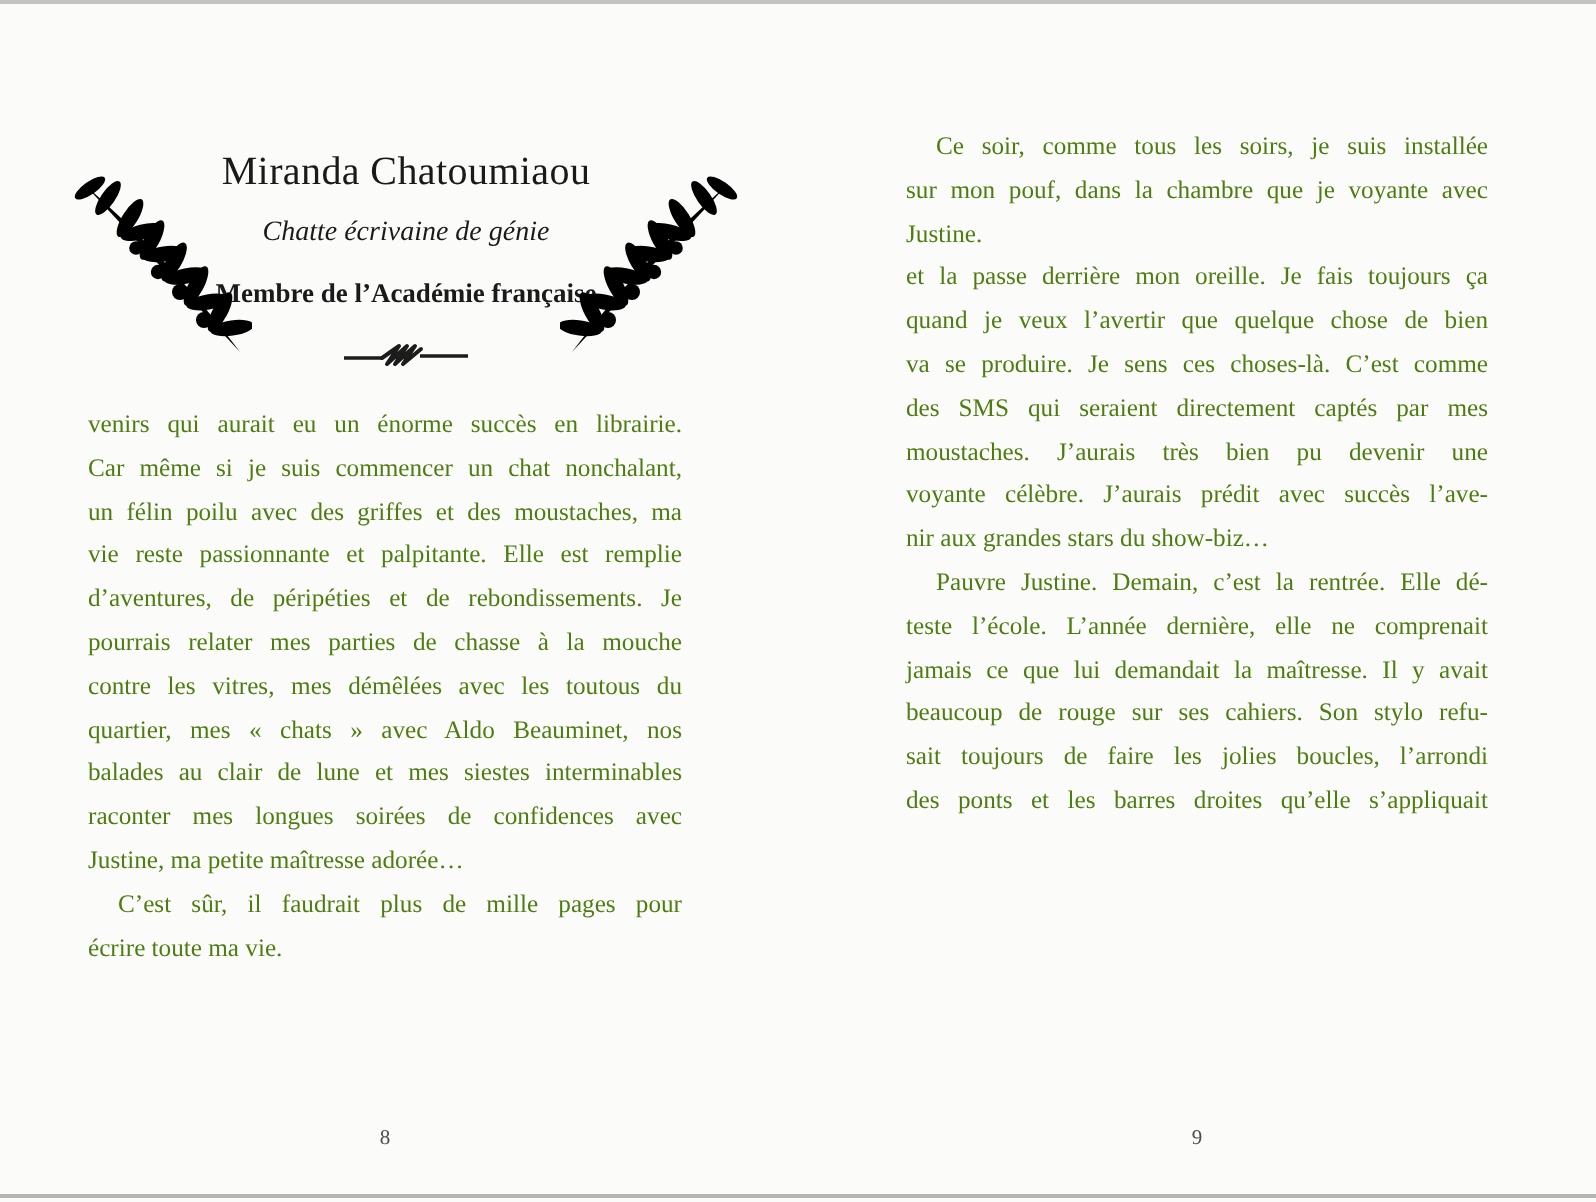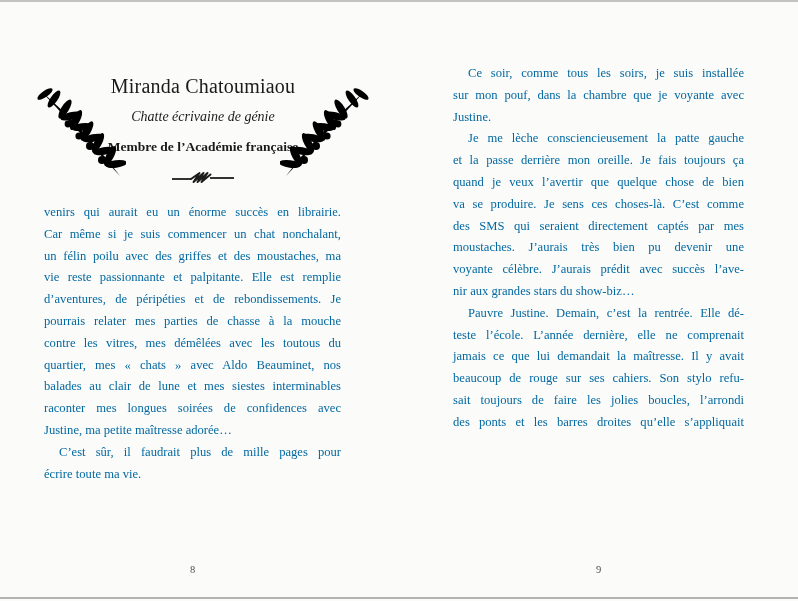--- a/index.html
+++ b/index.html
@@ -16,21 +16,21 @@
   .chapter-header{position:absolute;left:36px;top:74px;width:334px;text-align:center;color:#1a1a1a;}
   .author-title{margin:0;font-weight:normal;font-size:20px;line-height:24px;letter-spacing:.2px;}
   .author-subtitle{margin-top:9px;font-style:italic;font-size:14px;line-height:19px;}
   .author-affiliation{margin-top:12px;font-weight:bold;font-size:13.5px;line-height:17px;}
   .flourish-wrap{margin-top:16px;height:14px;}
   .branch{position:absolute;top:12px;width:94px;height:96px;}
   .branch.left{left:-4px;}
   .branch.right{right:-4px;}
 
   
-  .bodytext{position:absolute;font-size:12.6px;line-height:21.8px;color:#0369a1;}
+  .bodytext{position:absolute;font-size:12.6px;line-height:21.8px;color:#4d7c0f;}
   .bodytext.left{left:44px;top:202px;width:297px;}
   .bodytext.right{left:453px;top:63px;width:291px;}
   .paragraph{margin:0;}
   .line{text-align:justify;text-align-last:justify;}
   .line.last{text-align-last:left;}
   .line.indent{text-indent:15px;}
 
   .pagenum{position:absolute;top:564px;font-size:10.5px;color:#4e4e4e;text-align:center;}
   .pagenum.left{left:44px;width:297px;}
   .pagenum.right{left:453px;width:291px;}
@@ -112,21 +112,20 @@
 </section>
 
 <section>
   <div class="bodytext right">
       <div class="paragraph">
         <div class="line indent">Ce soir, comme tous les soirs, je suis installée</div>
         <div class="line">sur mon pouf, dans la chambre que je voyante avec</div>
         <div class="line last">Justine.</div>
       </div>
       <div class="paragraph">
-        <div class="line indent">Je me lèche consciencieusement la patte gauche</div>
         <div class="line">et la passe derrière mon oreille. Je fais toujours ça</div>
         <div class="line">quand je veux l’avertir que quelque chose de bien</div>
         <div class="line">va se produire. Je sens ces choses-là. C’est comme</div>
         <div class="line">des SMS qui seraient directement captés par mes</div>
         <div class="line">moustaches. J’aurais très bien pu devenir une</div>
         <div class="line">voyante célèbre. J’aurais prédit avec succès l’ave-</div>
         <div class="line last">nir aux grandes stars du show-biz…</div>
       </div>
       <div class="paragraph">
         <div class="line indent">Pauvre Justine. Demain, c’est la rentrée. Elle dé-</div>

